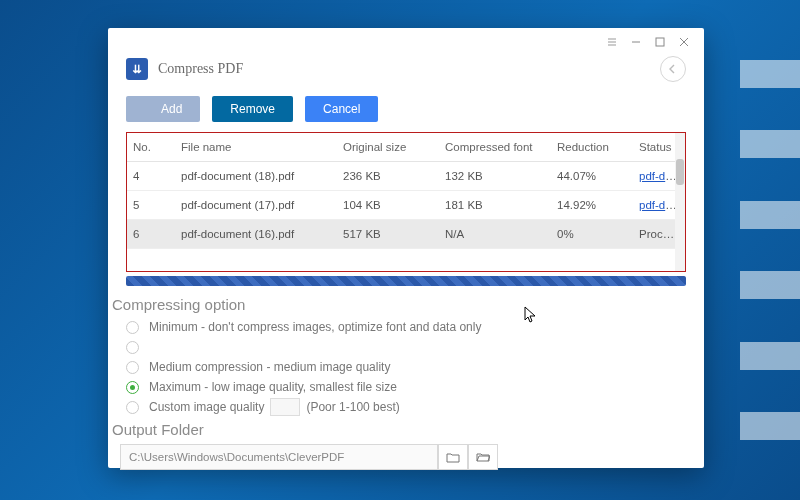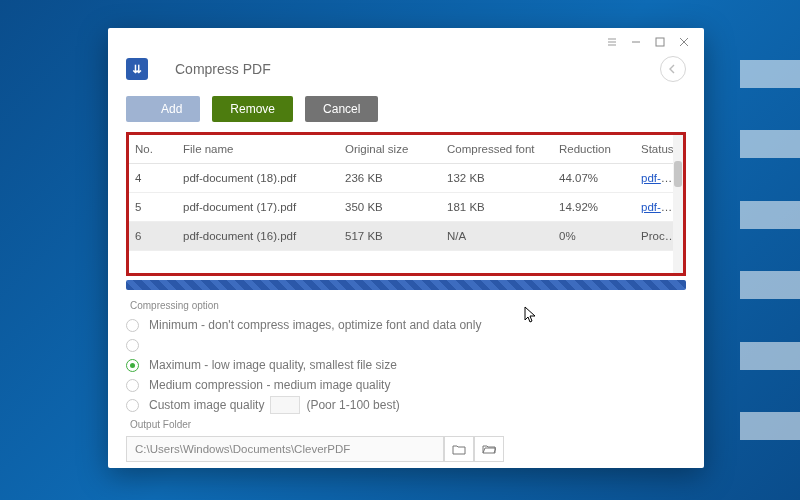--- a/index.html
+++ b/index.html
@@ -6,51 +6,51 @@
   .desktop{position:relative;width:800px;height:500px;background:linear-gradient(135deg,#0a4d8c 0%,#0e6bb5 50%,#0a4d8c 100%);}
   .beams{position:absolute;right:0;top:60px;bottom:60px;width:60px;display:flex;flex-direction:column;justify-content:space-between;}
   .beam{height:28px;background:rgba(255,255,255,0.55);}
   .window{position:absolute;left:108px;top:28px;width:596px;height:440px;background:#fff;border-radius:2px;box-shadow:0 8px 30px rgba(0,0,0,0.35);}
   .titlebar{height:28px;display:flex;align-items:center;justify-content:flex-end;padding:0 8px;}
   .titlebar .ctrl{width:24px;height:20px;display:flex;align-items:center;justify-content:center;color:#888;}
   .titlebar .ctrl svg{width:12px;height:12px;}
   .header{display:flex;align-items:center;padding:0 18px 8px 18px;}
   .appicon{width:22px;height:22px;background:#2c5db0;border-radius:3px;display:flex;align-items:center;justify-content:center;color:#fff;font-size:11px;font-weight:bold;}
   .appicon span{transform:rotate(0deg);}
-  .apptitle{margin-left:27px;color:#6b6b6b;font-size:14px;}
+  .apptitle{margin-left:10px;color:#6b6b6b;font-size:14px;font-family:Liberation Serif, serif;}
   .backbtn{margin-left:auto;width:24px;height:24px;border:1px solid #d6d6d6;border-radius:50%;display:flex;align-items:center;justify-content:center;color:#999;}
   .toolbar{padding:6px 18px 10px 18px;display:flex;gap:12px;}
   .btn{height:26px;padding:0 18px;border:none;border-radius:2px;color:#fff;font-size:12px;cursor:pointer;}
   .btn-add{background:#9fb3d2;padding-left:35px;}
-  .btn-remove{background:#4d7c0f;}
-  .btn-cancel{background:#737373;}
-  .tablewrap{position:relative;margin:0 18px;border:3px solid #b91c1c;height:138px;overflow:hidden;}
+  .btn-remove{background:#0369a1;}
+  .btn-cancel{background:#3b82f6;}
+  .tablewrap{position:relative;margin:0 18px;border:1px solid #b91c1c;height:138px;overflow:hidden;}
   .tbl{width:100%;border-collapse:collapse;table-layout:fixed;}
   .tbl th,.tbl td{text-align:left;padding:8px 6px;font-weight:normal;color:#555;white-space:nowrap;overflow:hidden;text-overflow:ellipsis;}
   .tbl th{border-bottom:1px solid #e4e4e4;color:#666;font-size:11.5px;}
   .tbl td{border-bottom:1px solid #eee;font-size:11.5px;}
   .tbl tr.hover{background:#eaeaea;}
   .col-no{width:36px;padding-left:14px;}
   .col-file{width:150px;}
   .col-orig{width:90px;margin-left:16px;}
   .col-comp{width:100px;}
   .col-red{width:70px;}
   .col-status{width:auto;}
   .link{color:#1f57c7;text-decoration:underline;cursor:pointer;}
   .sbtrack{position:absolute;right:0;top:0;bottom:0;width:10px;background:#f3f3f3;}
   .sbthumb{position:absolute;right:1px;top:26px;width:8px;height:26px;background:#c6c6c6;border-radius:3px;}
   .progress{margin:4px 18px 8px 18px;height:10px;background:repeating-linear-gradient(45deg,#2b58a9 0 6px,#3d6cbf 6px 12px);border-radius:2px;}
-  .section-label{padding:2px 22px;color:#8b8b8b;font-size:10px;}
+  .section-label{padding:2px 4px;color:#8b8b8b;font-size:15px;}
   .options{padding:2px 18px;}
   .opt{display:flex;align-items:center;height:20px;color:#777;font-size:12px;}
   .radio{width:11px;height:11px;border:1.5px solid #c9c9c9;border-radius:50%;margin-right:10px;display:inline-flex;align-items:center;justify-content:center;flex-shrink:0;}
   .radio.sel{border-color:#3fae3f;}
   .radio.sel::after{content:"";width:5px;height:5px;background:#3fae3f;border-radius:50%;}
   .qualbox{width:28px;height:16px;border:1px solid #ddd;margin:0 6px;background:#f7f7f7;}
-  .outputrow{padding:4px 18px;display:flex;align-items:flex-start;}
+  .outputrow{padding:4px 12px;display:flex;align-items:flex-start;}
   .pathbox{flex:0 0 300px;height:24px;border:1px solid #d8d8d8;background:#fafafa;color:#888;font-size:11.5px;padding:0 8px;display:flex;align-items:center;}
   .iconbtn{width:28px;height:24px;border:1px solid #d8d8d8;background:#fff;display:flex;align-items:center;justify-content:center;color:#666;}
   .iconbtn svg{width:14px;height:12px;}
   .cursor{position:absolute;left:416px;top:278px;pointer-events:none;}
 </style>
 </head>
 <body>
 
 <div class="desktop">
   <div class="beams">
@@ -122,21 +122,21 @@
               <td class="col-no">4</td>
               <td class="col-file">pdf-document (18).pdf</td>
               <td class="col-orig">236 KB</td>
               <td class="col-comp">132 KB</td>
               <td class="col-red">44.07%</td>
               <td class="col-status"><span class="link">pdf-document (18)-com...</span></td>
             </tr>
             <tr>
               <td class="col-no">5</td>
               <td class="col-file">pdf-document (17).pdf</td>
-              <td class="col-orig">350 KB</td>
+              <td class="col-orig">104 KB</td>
               <td class="col-comp">181 KB</td>
               <td class="col-red">14.92%</td>
               <td class="col-status"><span class="link">pdf-document (17)-com...</span></td>
             </tr>
             <tr class="hover">
               <td class="col-no">6</td>
               <td class="col-file">pdf-document (16).pdf</td>
               <td class="col-orig">517 KB</td>
               <td class="col-comp">N/A</td>
               <td class="col-red">0%</td>
@@ -155,26 +155,26 @@
 
     <div class="options" id="options">
         <div class="opt">
           <span class="radio"></span>
           <span>Minimum - don't compress images, optimize font and data only</span>
         </div>
         <div class="opt">
           <span class="radio"></span>
         </div>
         <div class="opt">
+          <span class="radio"></span>
+          <span>Medium compression - medium image quality</span>
+        </div>
+        <div class="opt">
           <span class="radio sel"></span>
           <span>Maximum - low image quality, smallest file size</span>
-        </div>
-        <div class="opt">
-          <span class="radio"></span>
-          <span>Medium compression - medium image quality</span>
         </div>
         <div class="opt">
           <span class="radio"></span>
           <span>Custom image quality</span>
           <span class="qualbox"></span>
           <span>(Poor 1-100 best)</span>
         </div>
       </div>
 
     <div class="section-label">Output Folder</div>

